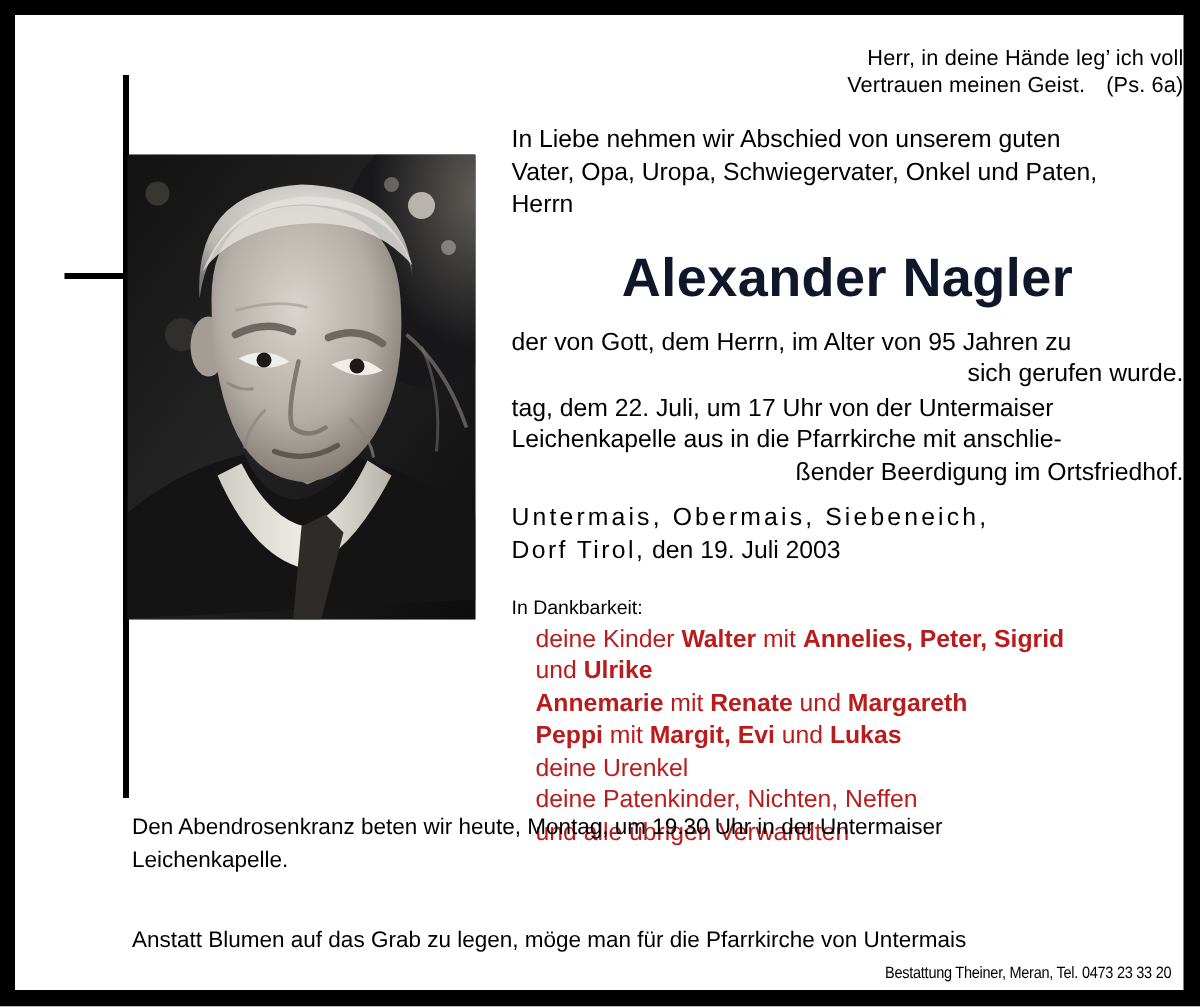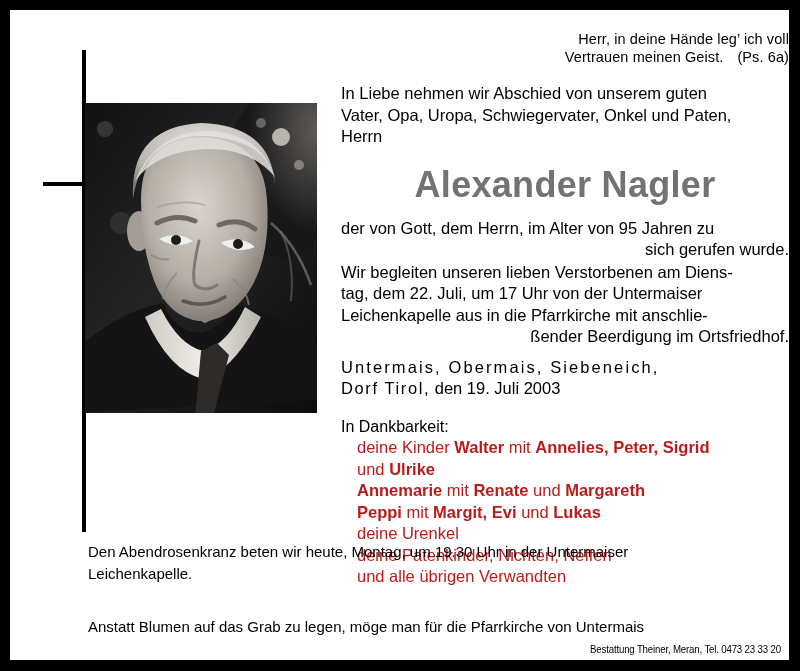--- a/index.html
+++ b/index.html
@@ -97,21 +97,21 @@
   .lead .last { text-align: left; }
 
   .deceased-name {
     margin-top: 16px;
     margin-bottom: 12px;
     font-size: 36px;
     line-height: 42px;
     font-weight: bold;
     letter-spacing: 0.3px;
     text-align: center;
-    color: #737373;
+    color: #0f172a;
   }
 
   .para {
     font-size: 16.5px;
     line-height: 21.5px;
     text-align: justify;
     color: #000;
   }
   .para .last { text-align: right; }
   .para + .para { margin-top: 1px; }
@@ -120,21 +120,21 @@
     margin-top: 9px;
     font-size: 16.5px;
     line-height: 21.5px;
     color: #000;
   }
   .place-lines .spaced { letter-spacing: 2.1px; }
   .place-lines .spaced-small { letter-spacing: 1.6px; }
 
   .thanks-head {
     margin-top: 16px;
-    font-size: 16px;
+    font-size: 13px;
     line-height: 21.5px;
     color: #000;
   }
 
   .family {
     margin-top: 0;
     padding-left: 16px;
     font-size: 16.5px;
     line-height: 21.5px;
     color: #b91c1c;
@@ -271,21 +271,20 @@
       </div>
 
       <div class="deceased-name">Alexander Nagler</div>
 
       <div class="para">
         <div>der von Gott, dem Herrn, im Alter von 95 Jahren zu</div>
         <div class="last">sich gerufen wurde.</div>
       </div>
 
       <div class="para">
-        <div>Wir begleiten unseren lieben Verstorbenen am Diens-</div>
         <div>tag, dem 22. Juli, um 17 Uhr von der Untermaiser</div>
         <div>Leichenkapelle aus in die Pfarrkirche mit anschlie-</div>
         <div class="last">ßender Beerdigung im Ortsfriedhof.</div>
       </div>
 
       <div class="place-lines">
         <div class="spaced">Untermais, Obermais, Siebeneich,</div>
         <div>
           <span class="spaced-small">Dorf Tirol,</span>
           <span>den 19. Juli 2003</span>

